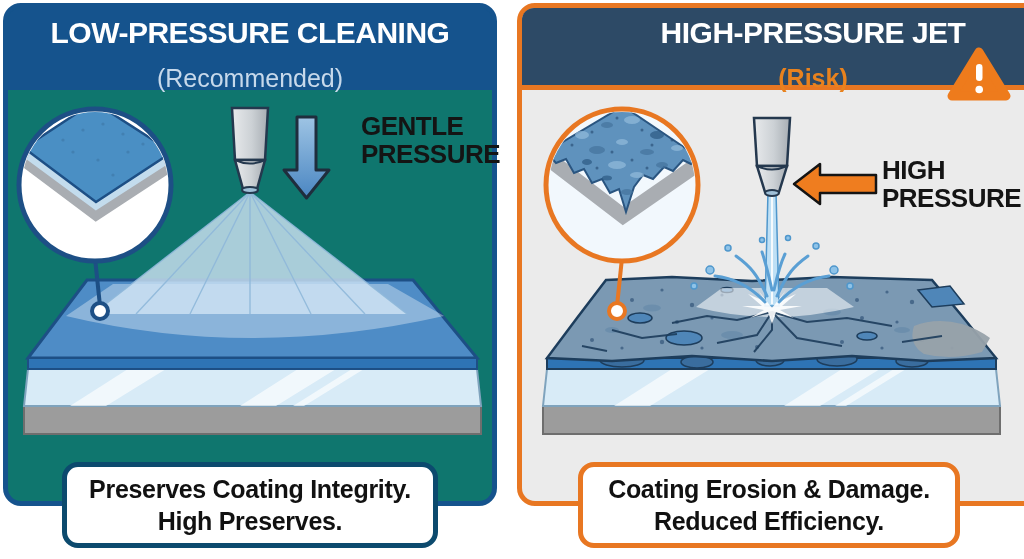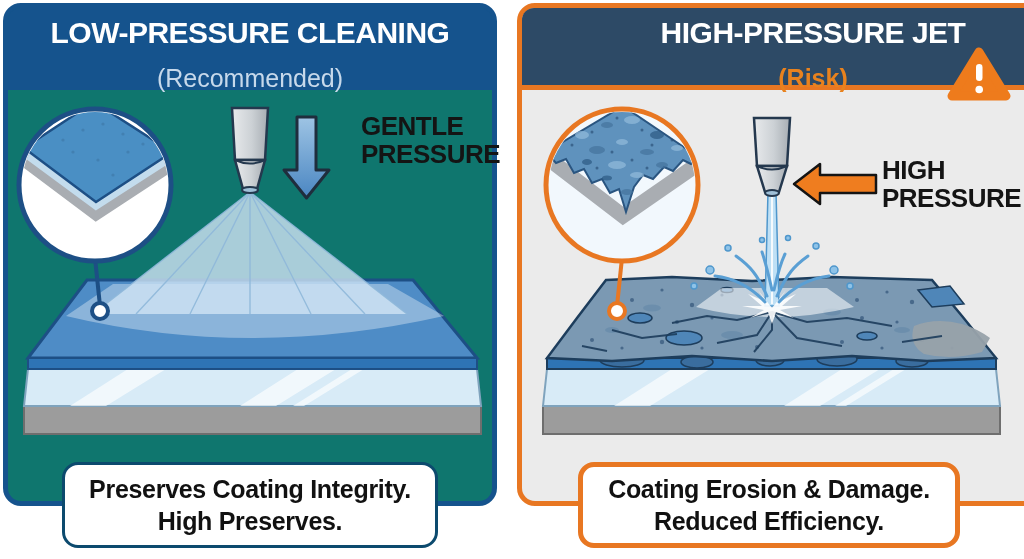--- a/index.html
+++ b/index.html
@@ -20,21 +20,21 @@
   .panel-right .subtitle{color:#e8821e;font-weight:600;}
   .scene{position:absolute;left:0;top:82px;z-index:1;}
   .panel-left .scene{width:484px;height:411px;}
   .panel-right .scene{width:494px;height:411px;}
   .pressure-label{position:absolute;z-index:2;color:#141414;font-weight:700;font-size:26px;line-height:28px;letter-spacing:-0.5px;}
   .label-left{left:317px;top:104px;margin-left:36px;}
   .label-right{left:360px;top:148px;}
   .caption-box{position:absolute;z-index:3;background:#ffffff;border-radius:16px;box-sizing:border-box;
     display:flex;flex-direction:column;align-items:center;justify-content:center;
     font-weight:700;font-size:25px;line-height:32px;color:#111;text-align:center;letter-spacing:-0.3px;}
-  .caption-left{left:54px;top:454px;width:376px;height:86px;border:3px solid #0c4a6e;}
+  .caption-left{left:54px;top:454px;width:376px;height:86px;border:5px solid #0c4a6e;}
   .caption-right{left:56px;top:454px;width:382px;height:86px;border:5px solid #e87722;}
   .warn{position:absolute;left:424px;top:36px;width:66px;height:60px;z-index:4;}
 </style>
 </head>
 <body>
 
 <div class="panel panel-left">
   <div class="header">
     <div class="title">LOW-PRESSURE CLEANING</div>
     <div class="subtitle">(Recommended)</div>

